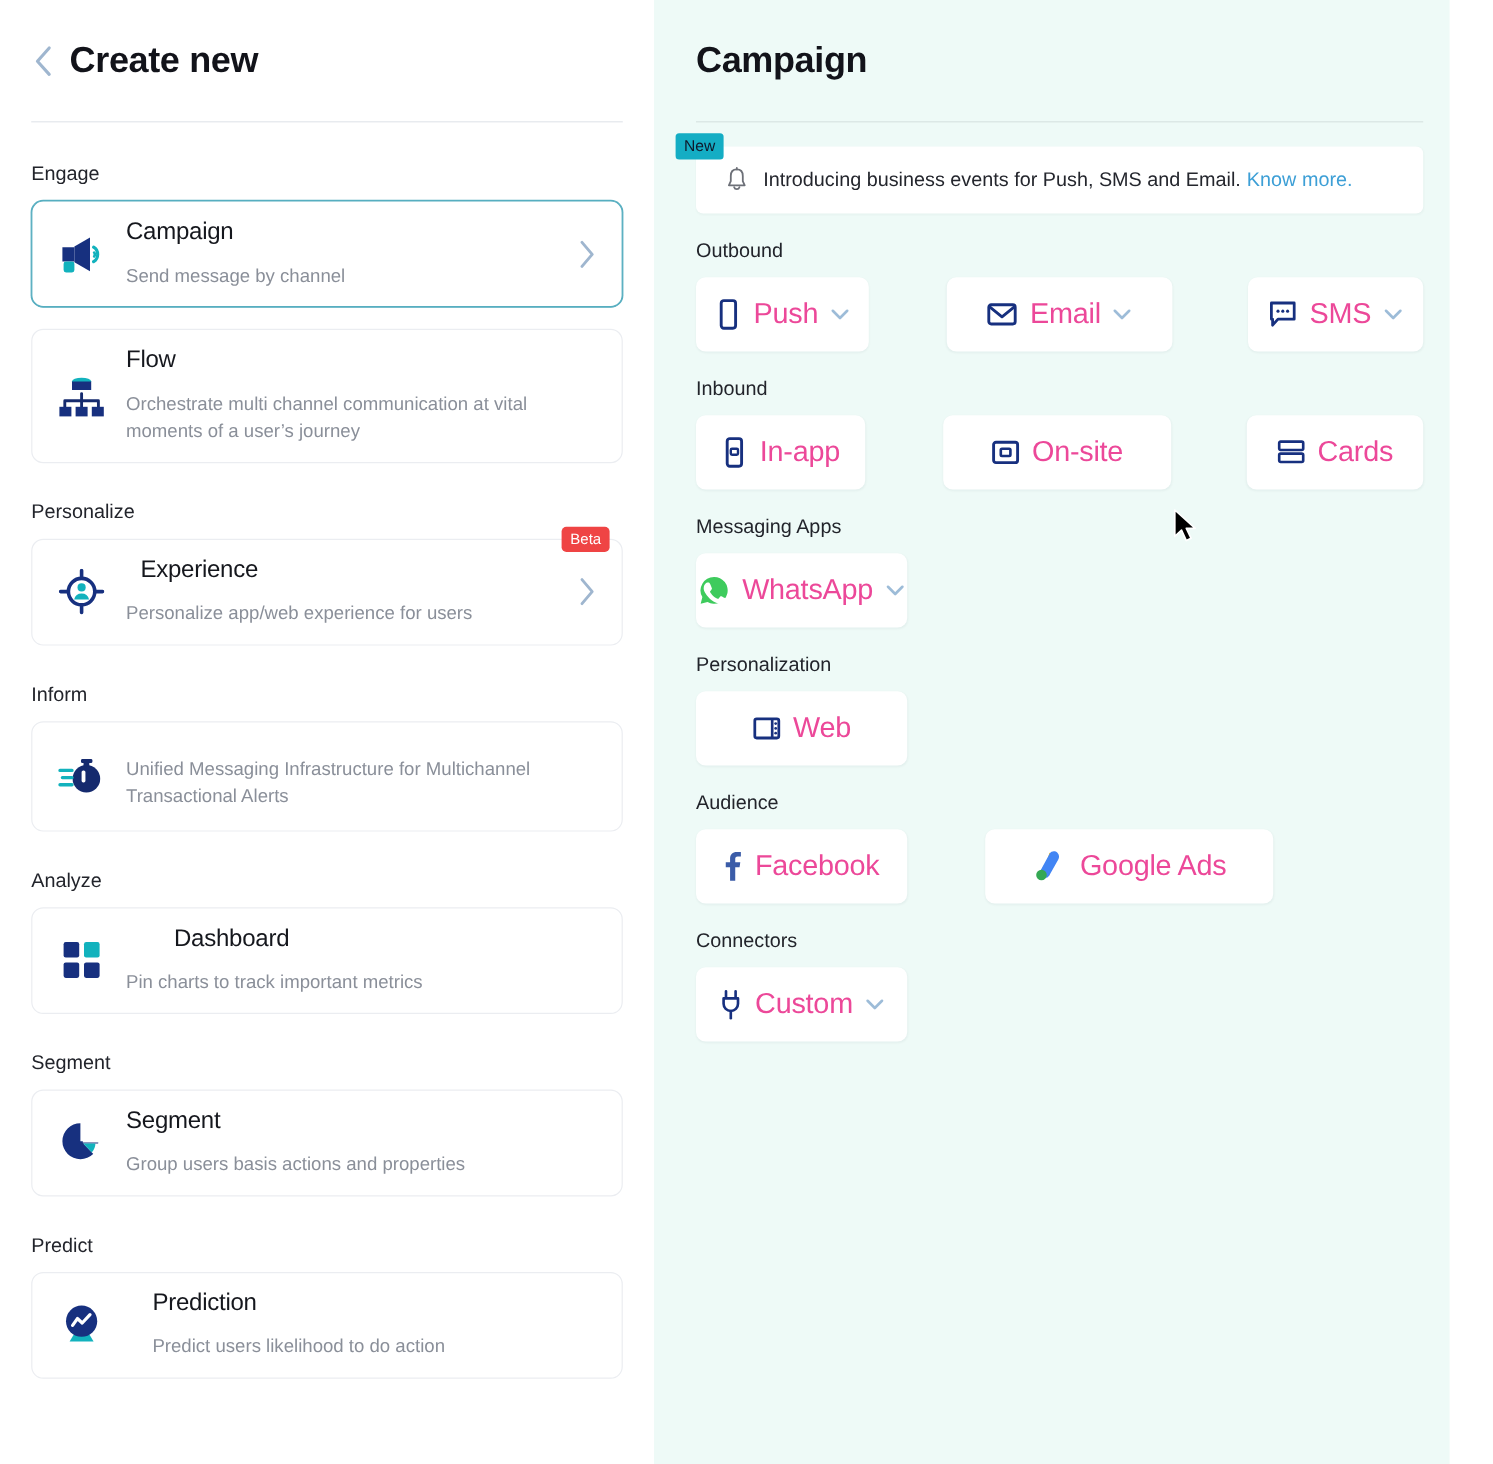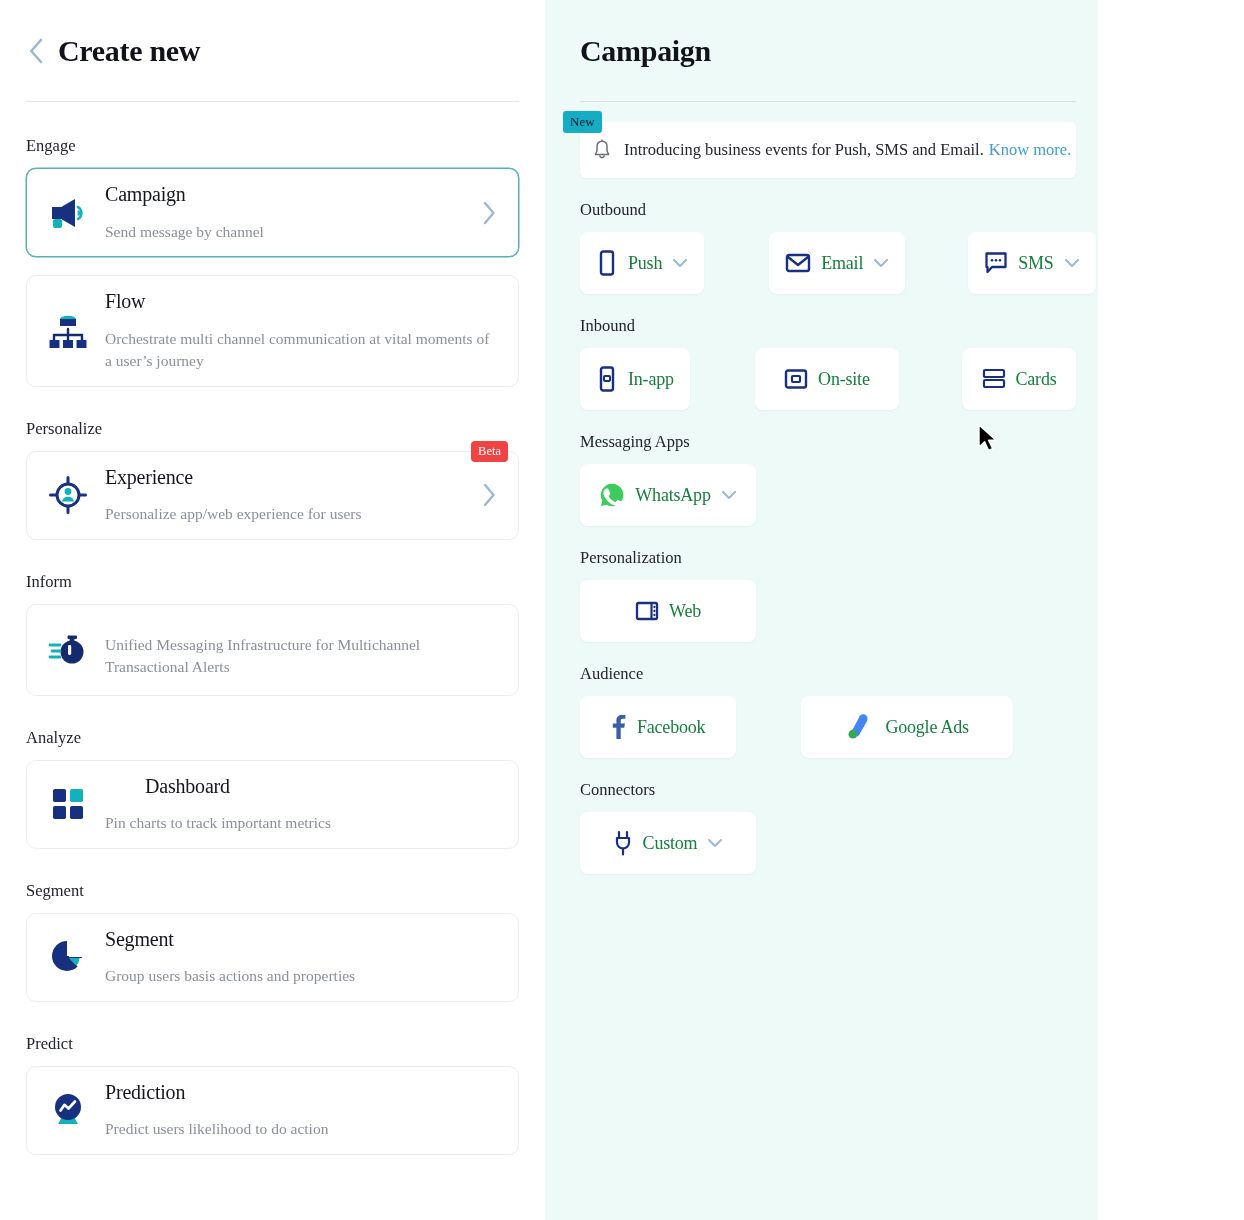--- a/index.html
+++ b/index.html
@@ -2,21 +2,21 @@
 <html><head>
 <meta charset="utf-8">
 <style>
   * { box-sizing: border-box; margin: 0; padding: 0; }
   html, body {
     width: 1244px; height: 1220px;
     font-family: "Liberation Sans", sans-serif;
     background: #ffffff;
     overflow: hidden;
   }
-  .app { display: flex; width: 1098px; height: 1220px; font-family: Liberation Serif, serif; }
+  .app { display: flex; width: 1208px; height: 1220px; }
 
   
   .left {
     width: 545px; height: 1220px;
     background: #ffffff;
     padding: 0 26px;
     position: relative;
     flex: 0 0 545px;
   }
   .left-header {
@@ -88,21 +88,21 @@
   .right-title {
     font-size: 30px; font-weight: 700; color: #12131a; letter-spacing: -0.3px;
   }
 
   .notice-wrap { position: relative; margin-top: 20px; }
   .notice {
     background: #ffffff;
     border-radius: 6px;
     height: 56px;
     display: flex; align-items: center;
-    padding-left: 12px;
+    padding-left: 24px;
     box-shadow: 0 1px 2px rgba(20,40,60,0.04);
   }
   .notice-text { font-size: 16.5px; color: #24262d; margin-left: 12px; }
   .notice-link { color: #3d9fd6; }
   .new-badge {
     position: absolute; top: -11px; left: -17px;
     background: #14adc4; color: #0f172a;
     font-size: 13px; line-height: 1;
     padding: 4px 7px 5px 7px; border-radius: 3px;
   }
@@ -116,21 +116,21 @@
     background: #ffffff;
     border-radius: 8px;
     height: 62px;
     display: flex; align-items: center; justify-content: center;
     gap: 10px;
     padding: 0 16px;
     cursor: pointer;
     box-shadow: 0 1px 2px rgba(20,40,60,0.05);
     width: 176px;
   }
-  .chip-label { font-size: 18px; color: #15803d; letter-spacing: -0.2px; white-space: nowrap; }
+  .chip-label { font-size: 24px; color: #ec4899; letter-spacing: -0.2px; white-space: nowrap; }
   .chip-chev { display: flex; align-items: center; }
   .col1 { margin-right: 65px; }
   .col2 { margin-right: 63px; width: 240px; }
   .col3 { width: 184px; }
 
   svg { display: block; }
 
   
   .cursor { position: absolute; pointer-events: none; }
 </style>
@@ -196,21 +196,21 @@
       <span class="beta-badge">Beta</span>
       <span class="cicon">
         <svg width="38" height="38" viewBox="0 0 38 38">
           <circle cx="19" cy="19" r="11" fill="none" stroke="#17307f" stroke-width="3"></circle>
           <path d="M19 1.5 V7 M19 31 V36.5 M1.5 19 H7 M31 19 H36.5" stroke="#17307f" stroke-width="3" stroke-linecap="round"></path>
           <circle cx="19" cy="15.5" r="3.4" fill="#12b2bd"></circle>
           <path d="M12.8 25.5 a6.4 6.4 0 0 1 12.4 0 Z" fill="#12b2bd"></path>
         </svg>
       </span>
       <span class="ctext">
-        <span class="ctitle" style="display:block;">Experience</span>
+        <span class="ctitle" style="display:block;margin-left:12px;">Experience</span>
         <span class="cdesc" style="display:block;">Personalize app/web experience for users</span>
       </span>
       <span class="cchev">
         <svg width="14" height="24" viewBox="0 0 14 24">
           <path d="M3 2 L11.5 12 L3 22" fill="none" stroke="#9fb6cf" stroke-width="2.4" stroke-linecap="round" stroke-linejoin="round"></path>
         </svg>
       </span>
     </div>
 
     <div class="group-label">Inform</div>
@@ -259,21 +259,21 @@
         </svg>
       </span>
       <span class="ctext">
         <span class="ctitle" style="display:block;">Segment</span>
         <span class="cdesc" style="display:block;">Group users basis actions and properties</span>
       </span>
     </div>
 
     <div class="group-label">Predict</div>
 
-    <div class="card" style="min-height:86px;">
+    <div class="card" style="min-height:86px;gap:22px;">
       <span class="cicon">
         <svg width="38" height="38" viewBox="0 0 38 38">
           <path d="M9 33 L12.5 27 H25.5 L29 33 Z" fill="#12b2bd"></path>
           <circle cx="19" cy="16" r="13" fill="#17307f"></circle>
           <path d="M11.5 19.5 L15.5 13.8 L19.5 17.5 L26 10.5" fill="none" stroke="#ffffff" stroke-width="2.7" stroke-linecap="round" stroke-linejoin="round"></path>
         </svg>
       </span>
       <span class="ctext">
         <span class="ctitle" style="display:block;">Prediction</span>
         <span class="cdesc" style="display:block;">Predict users likelihood to do action</span>

